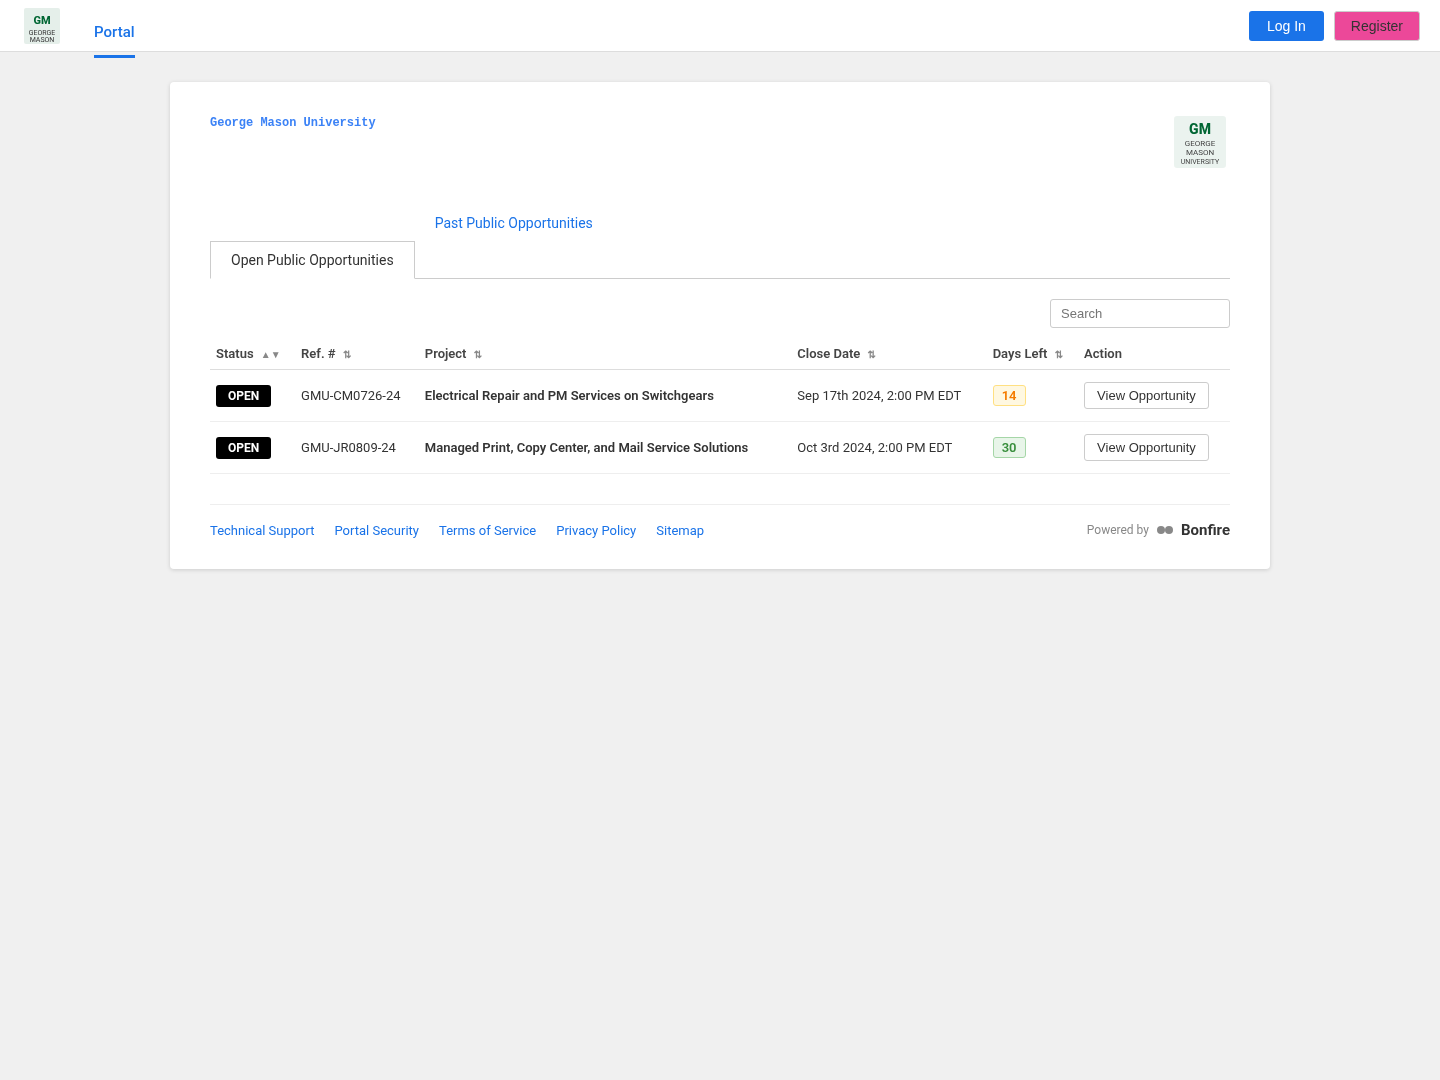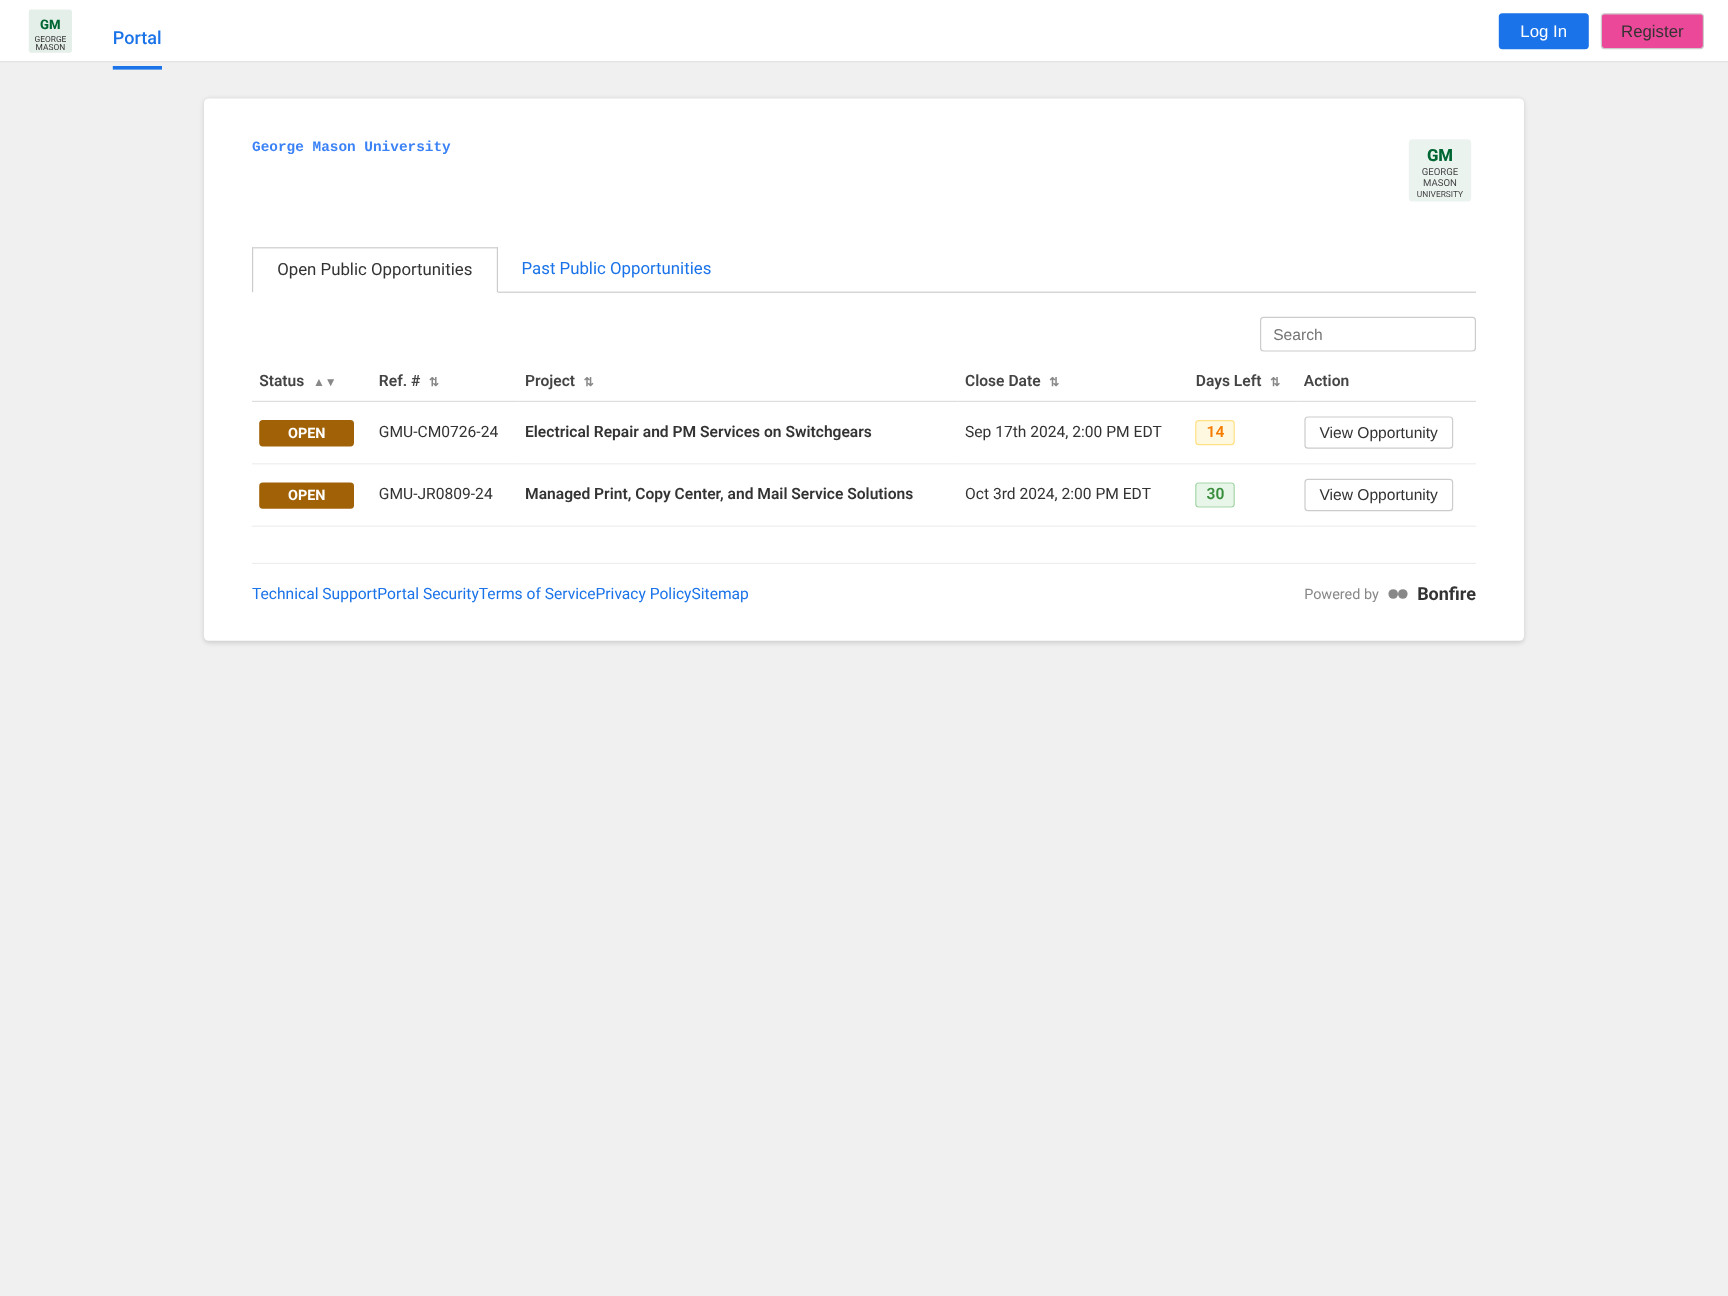--- a/index.html
+++ b/index.html
@@ -115,20 +115,21 @@
       border: 1px solid transparent;
       border-bottom: none;
       margin-bottom: -1px;
       text-decoration: none;
     }
     .tab.active {
       border-color: #ccc;
       border-bottom: 1px solid #fff;
       background: #fff;
       color: #333;
+      margin-top: 36px;
     }
     .tab.link-style {
       color: #1a73e8;
       border: none;
     }
 
     
     .search-area {
       display: flex;
       justify-content: flex-end;
@@ -163,25 +164,25 @@
       color: #888;
       font-size: 10px;
     }
     .opp-table td {
       padding: 12px 6px;
       border-bottom: 1px solid #eee;
       font-size: 13px;
       vertical-align: middle;
     }
     .badge-open {
-      background: #a16207;
+      background: #000000;
       color: #fff;
       font-size: 12px;
       font-weight: 700;
-      padding: 4px 24px;
+      padding: 4px 12px;
       border-radius: 3px;
       display: inline-block;
     }
     .days-badge {
       display: inline-block;
       background: #e8f5e9;
       color: #388e3c;
       border: 1px solid #a5d6a7;
       border-radius: 3px;
       padding: 2px 8px;
@@ -211,20 +212,21 @@
     .portal-footer {
       margin-top: 30px;
       display: flex;
       justify-content: space-between;
       align-items: center;
       border-top: 1px solid #eee;
       padding-top: 16px;
     }
     .footer-links {
       display: flex;
+      gap: 20px;
     }
     .footer-links a {
       color: #1a73e8;
       font-size: 13px;
       text-decoration: none;
     }
     .powered-by {
       font-size: 12px;
       color: #888;
       display: flex;

